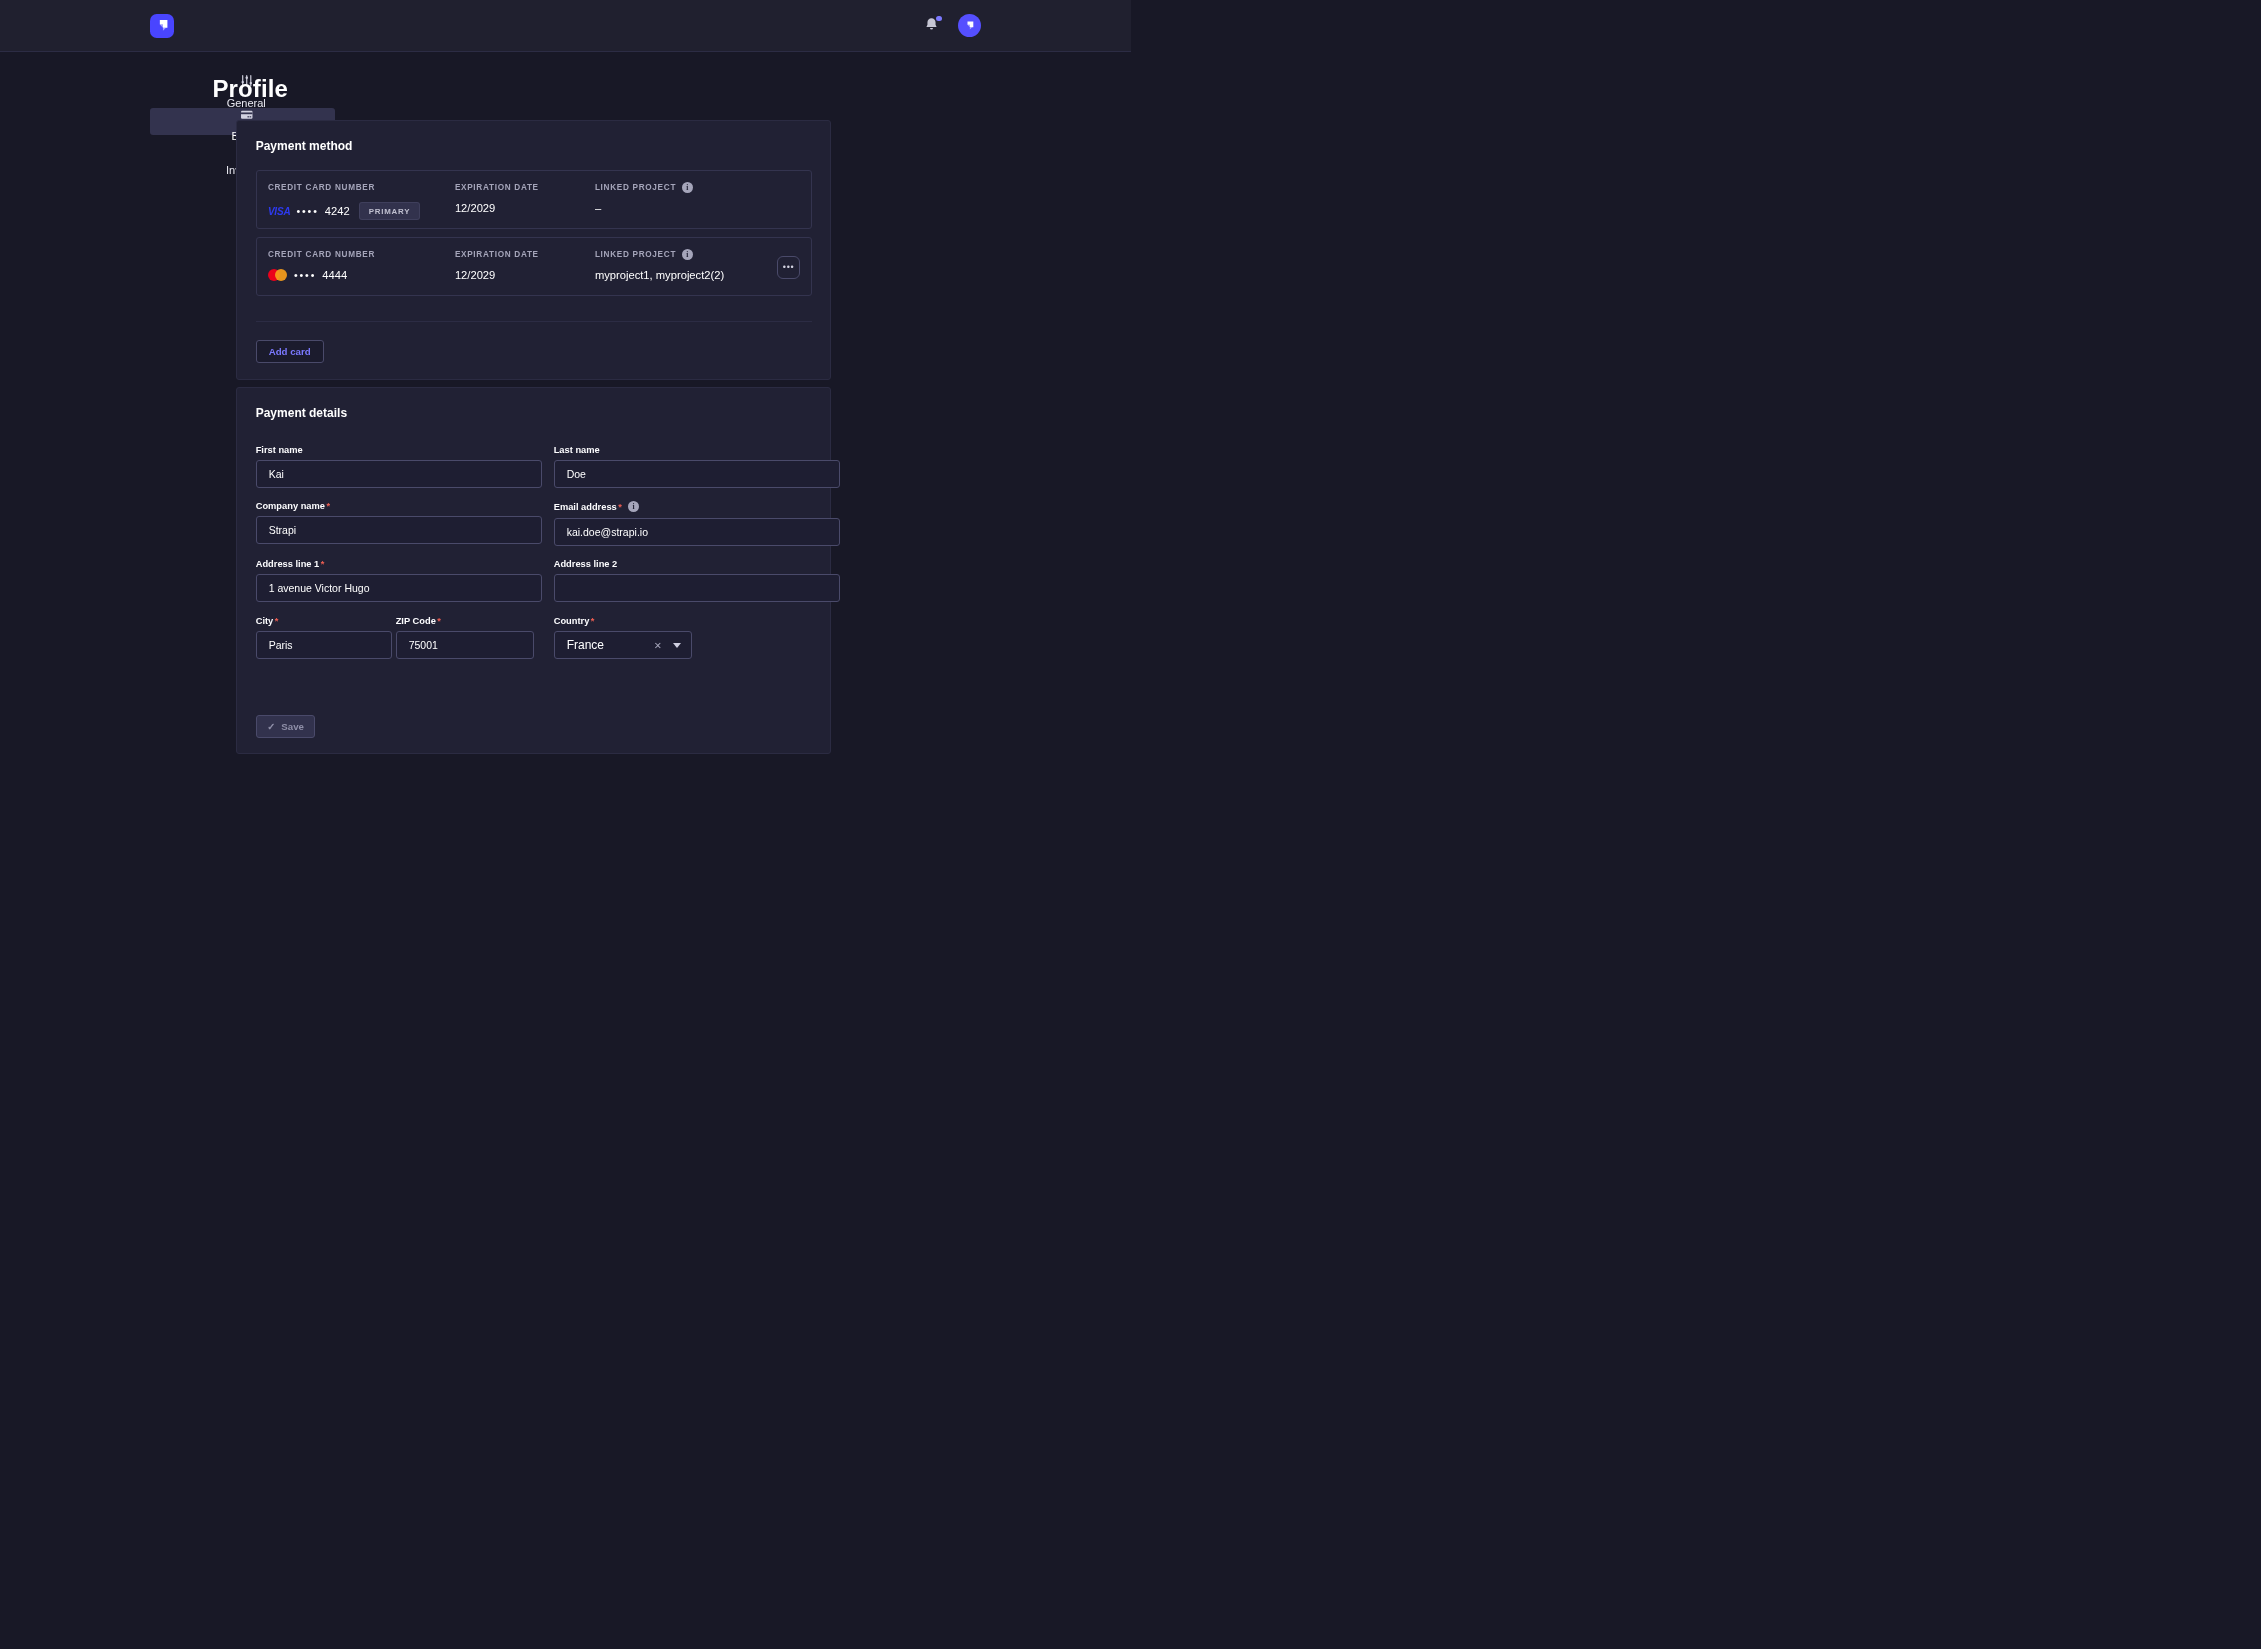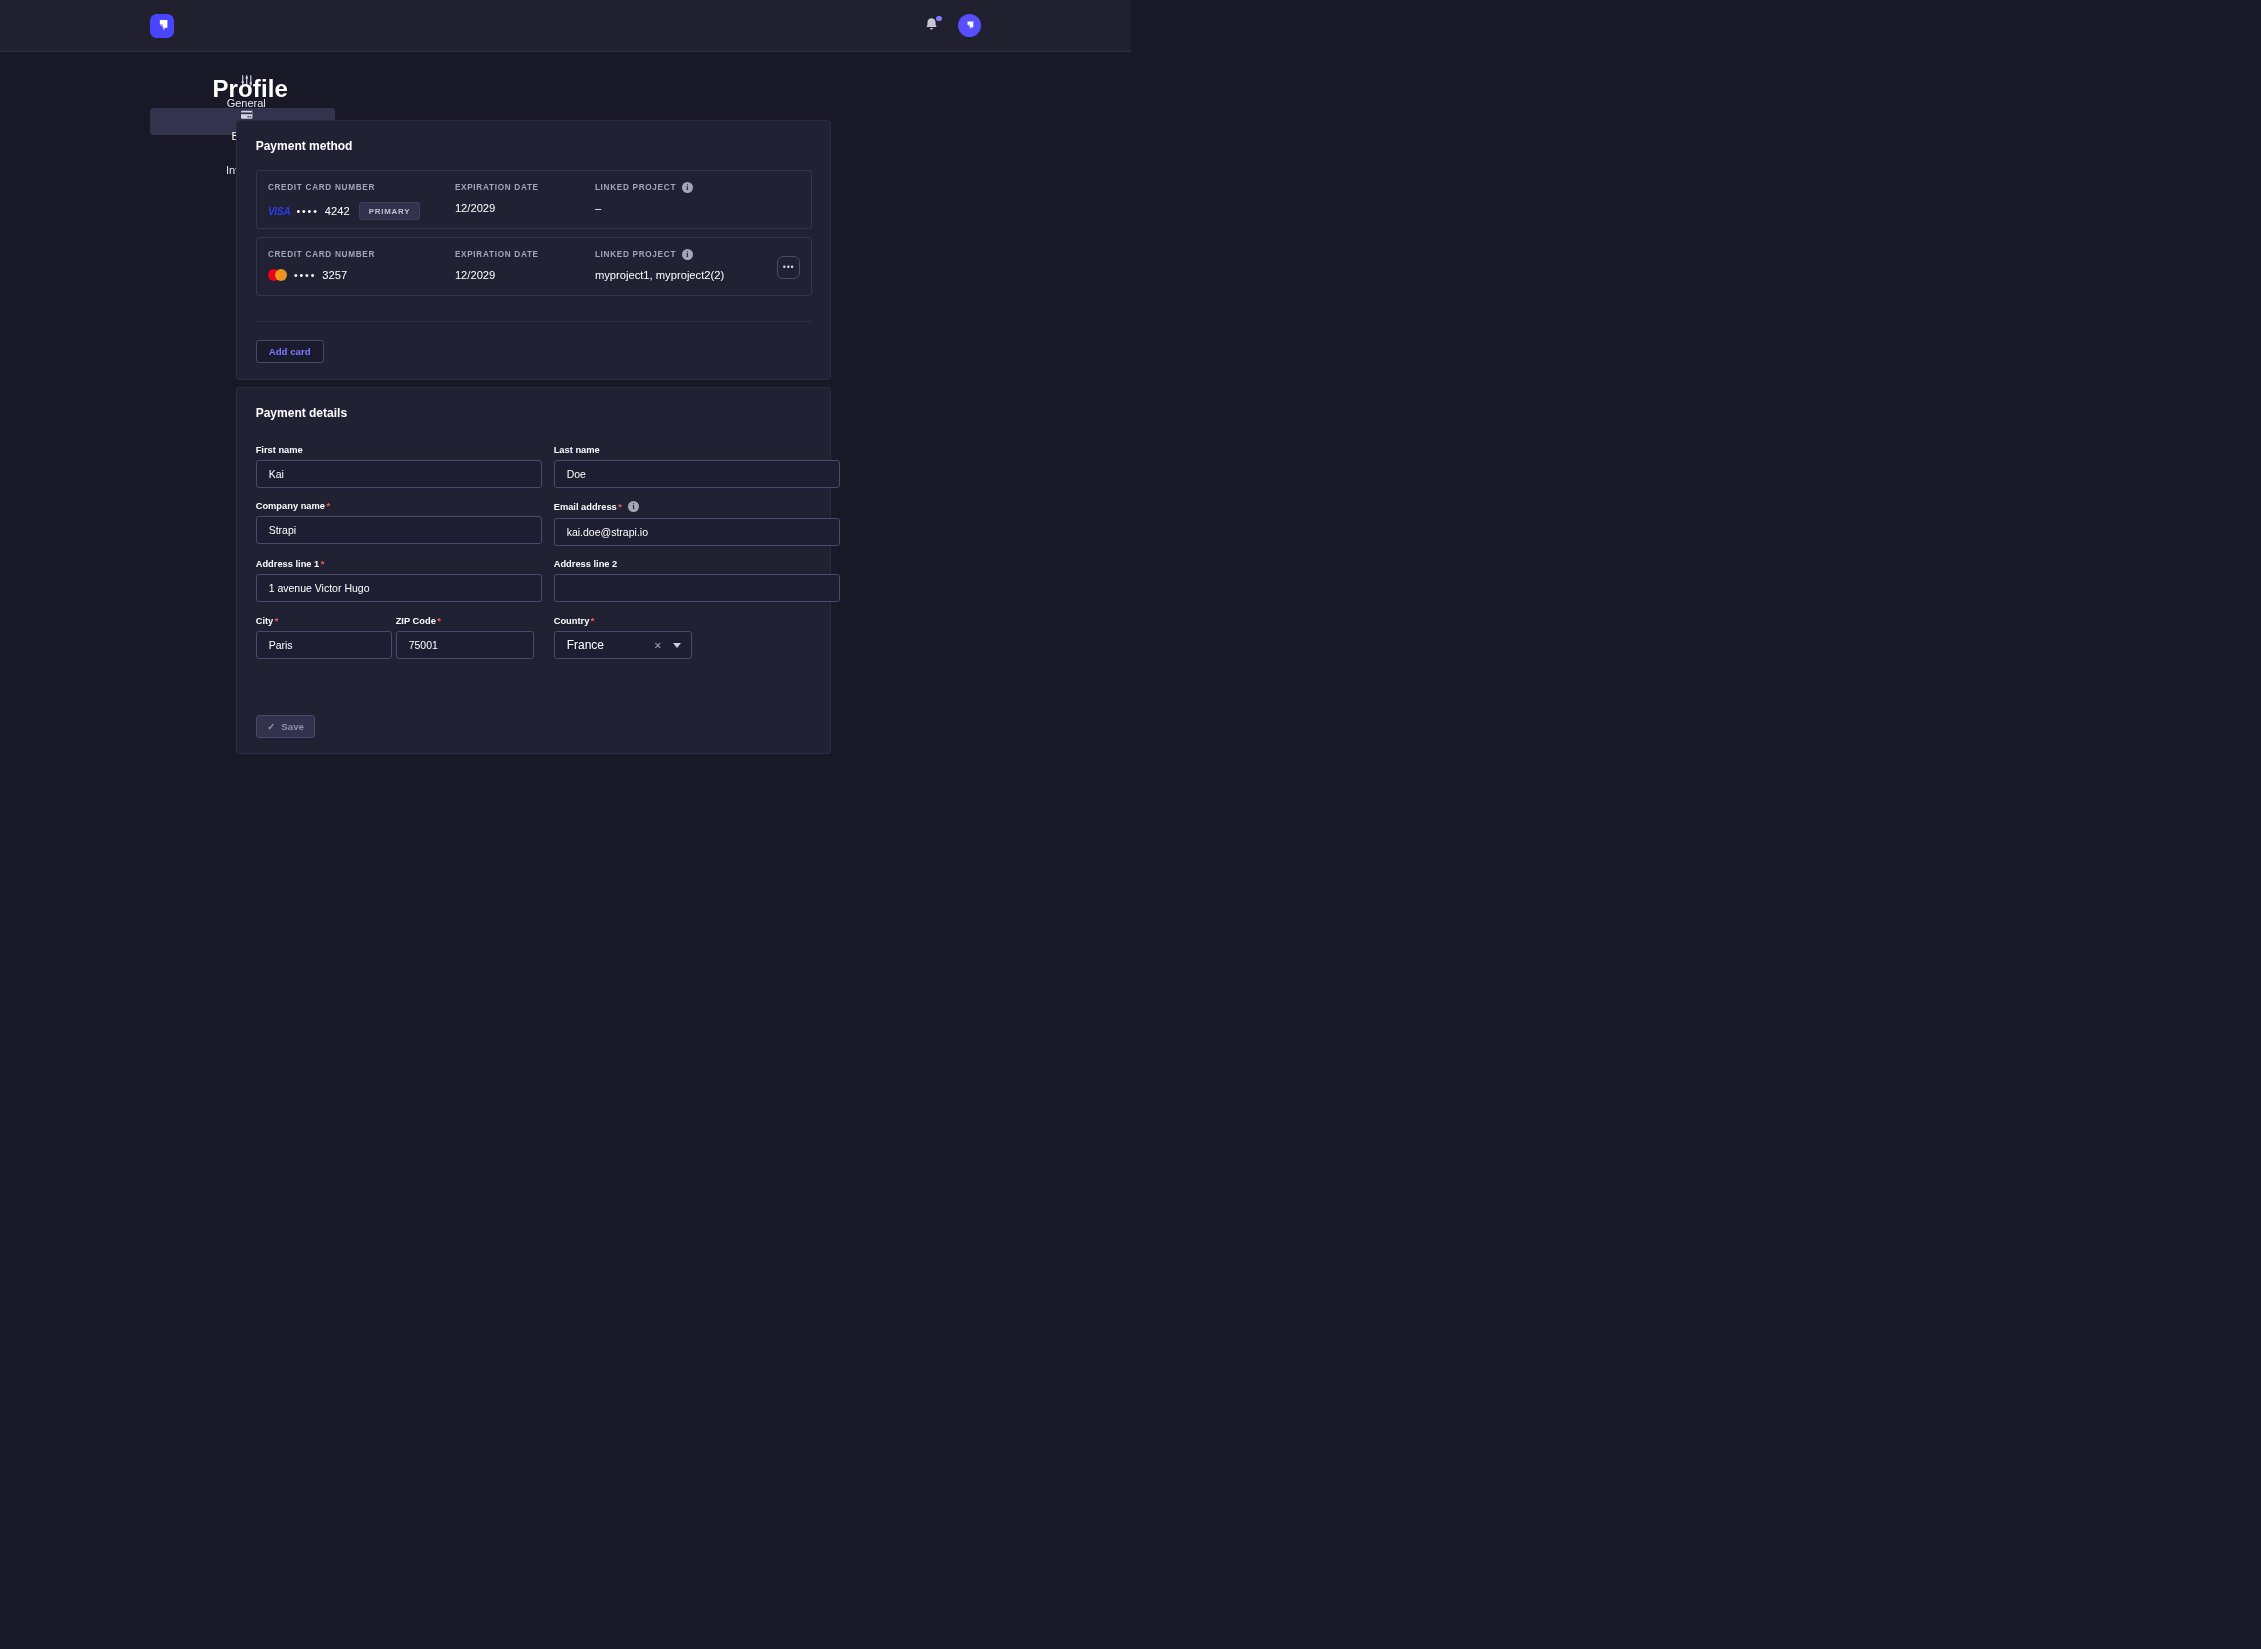--- a/index.html
+++ b/index.html
@@ -229,21 +229,21 @@
         
         <div class="pay-row">
           <div>
             <div class="col-label">CREDIT CARD NUMBER</div>
             <div class="col-value">
               <span class="mc-icon">
                   <i class="mc-red"></i>
                   <i class="mc-orange"></i>
                 </span>
               <span class="card-dots">••••</span>
-              <span>3257</span>
+              <span>4444</span>
             </div>
           </div>
           <div>
             <div class="col-label">EXPIRATION DATE</div>
             <div class="col-value">12/2029</div>
           </div>
           <div>
             <div class="col-label">
               <span>LINKED PROJECT</span>
               <span class="info-icon">i</span>

